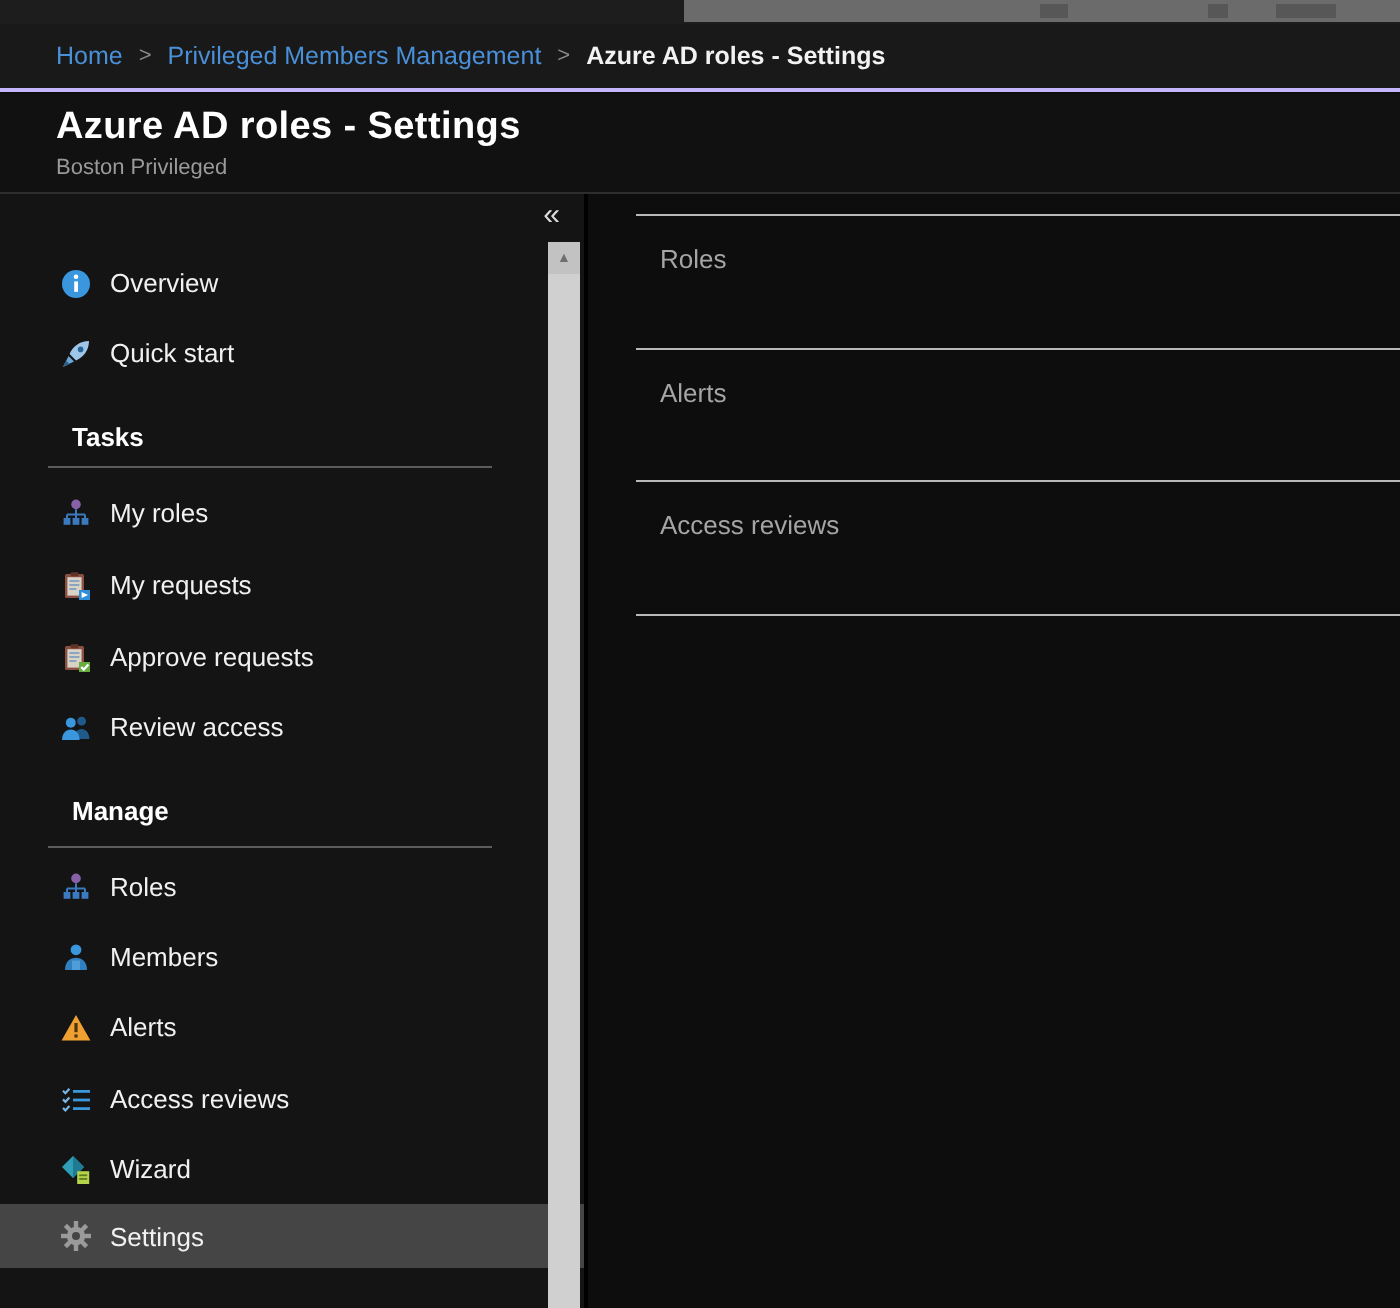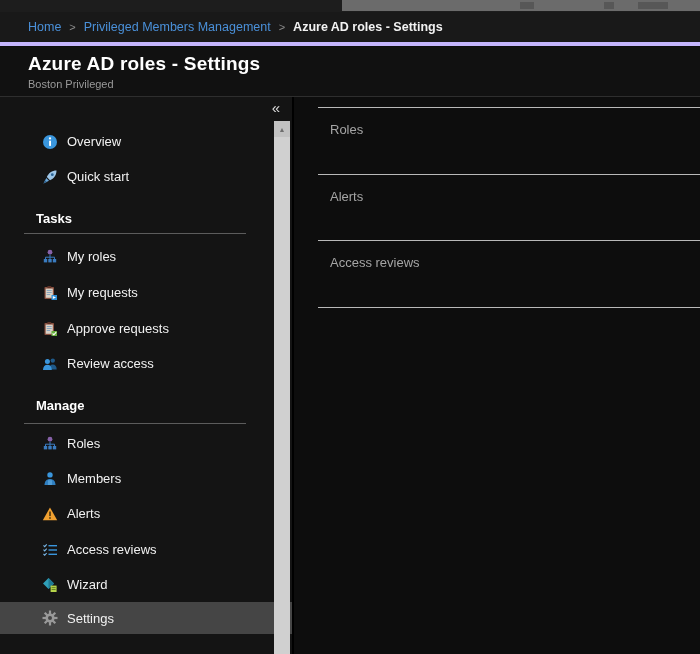--- a/index.html
+++ b/index.html
@@ -9,42 +9,42 @@
     -webkit-font-smoothing:antialiased;
   }
   
   #topstrip{position:absolute;top:0;left:0;width:700px;height:12px;background:#1d1d1d;}
   #topstrip .graybar{position:absolute;top:0;left:342px;right:0;height:11px;background:#6b6b6b;}
   #topstrip .mark{position:absolute;top:2px;height:7px;background:rgba(0,0,0,0.18);}
   
   #crumbbar{
     position:absolute;top:12px;left:0;width:700px;height:34px;background:#191919;
     display:flex;align-items:center;padding-left:28px;box-sizing:border-box;
-    font-size:12.5px;border-bottom:4px solid #c4b5fd;
+    font-size:12.5px;border-bottom:2px solid #c4b5fd;
   }
   #crumbbar .link{color:#4a90d9;cursor:pointer;}
   #crumbbar .sep{color:#8c8c8c;margin:0 8px;font-size:11px;}
   #crumbbar .current{color:#f2f2f2;font-weight:bold;}
   
   #pagehead{position:absolute;top:47px;left:0;width:700px;height:50px;background:#111111;border-bottom:1px solid #2e2e2e;box-sizing:border-box;}
   #pagehead .title{position:absolute;left:28px;top:6px;font-size:19px;font-weight:bold;color:#ffffff;letter-spacing:0.2px;}
   #pagehead .subtitle{position:absolute;left:28px;top:31px;font-size:11px;color:#9a9a9a;}
   
   #bodyarea{position:absolute;top:97px;left:0;width:700px;height:557px;}
   #sidebar{position:absolute;left:0;top:0;width:292px;height:557px;background:#141414;}
   #sidebar-divider{position:absolute;left:292px;top:0;width:2px;height:557px;background:#000;}
   #contentarea{position:absolute;left:294px;top:0;width:406px;height:557px;background:#0d0d0d;}
   
   #collapse{position:absolute;top:4px;right:12px;color:#dcdcdc;font-size:15px;cursor:pointer;line-height:14px;}
   #scrollbar{position:absolute;right:2px;top:24px;width:16px;height:533px;background:#c6c6c6;z-index:5;}
   #scrollbar .btn{height:16px;display:flex;align-items:center;justify-content:center;color:#6e6e6e;font-size:7px;cursor:pointer;background:#c2c2c2;}
   #scrollbar .thumb{position:absolute;top:16px;left:0;width:16px;bottom:0;background:#d0d0d0;cursor:grab;}
   .nav-item{
     position:absolute;left:0;width:292px;height:35px;display:flex;align-items:center;
-    padding-left:42px;box-sizing:border-box;cursor:pointer;
+    padding-left:30px;box-sizing:border-box;cursor:pointer;
   }
   .nav-item .ico{width:16px;height:16px;margin-right:9px;flex:none;}
   .nav-item .ico svg{display:block;}
   .nav-item .lbl{font-size:13px;color:#f1f1f1;}
   .nav-item.selected{background:#454545;height:32px;}
   .nav-section{position:absolute;left:36px;font-size:13px;font-weight:bold;color:#ffffff;}
   .nav-rule{position:absolute;left:24px;width:222px;height:1px;background:#5c5c5c;}
   
   #rows{position:absolute;left:24px;right:0;top:10px;}
   .content-row{height:66.5px;border-top:1px solid #b8b8b8;box-sizing:border-box;cursor:pointer;}

